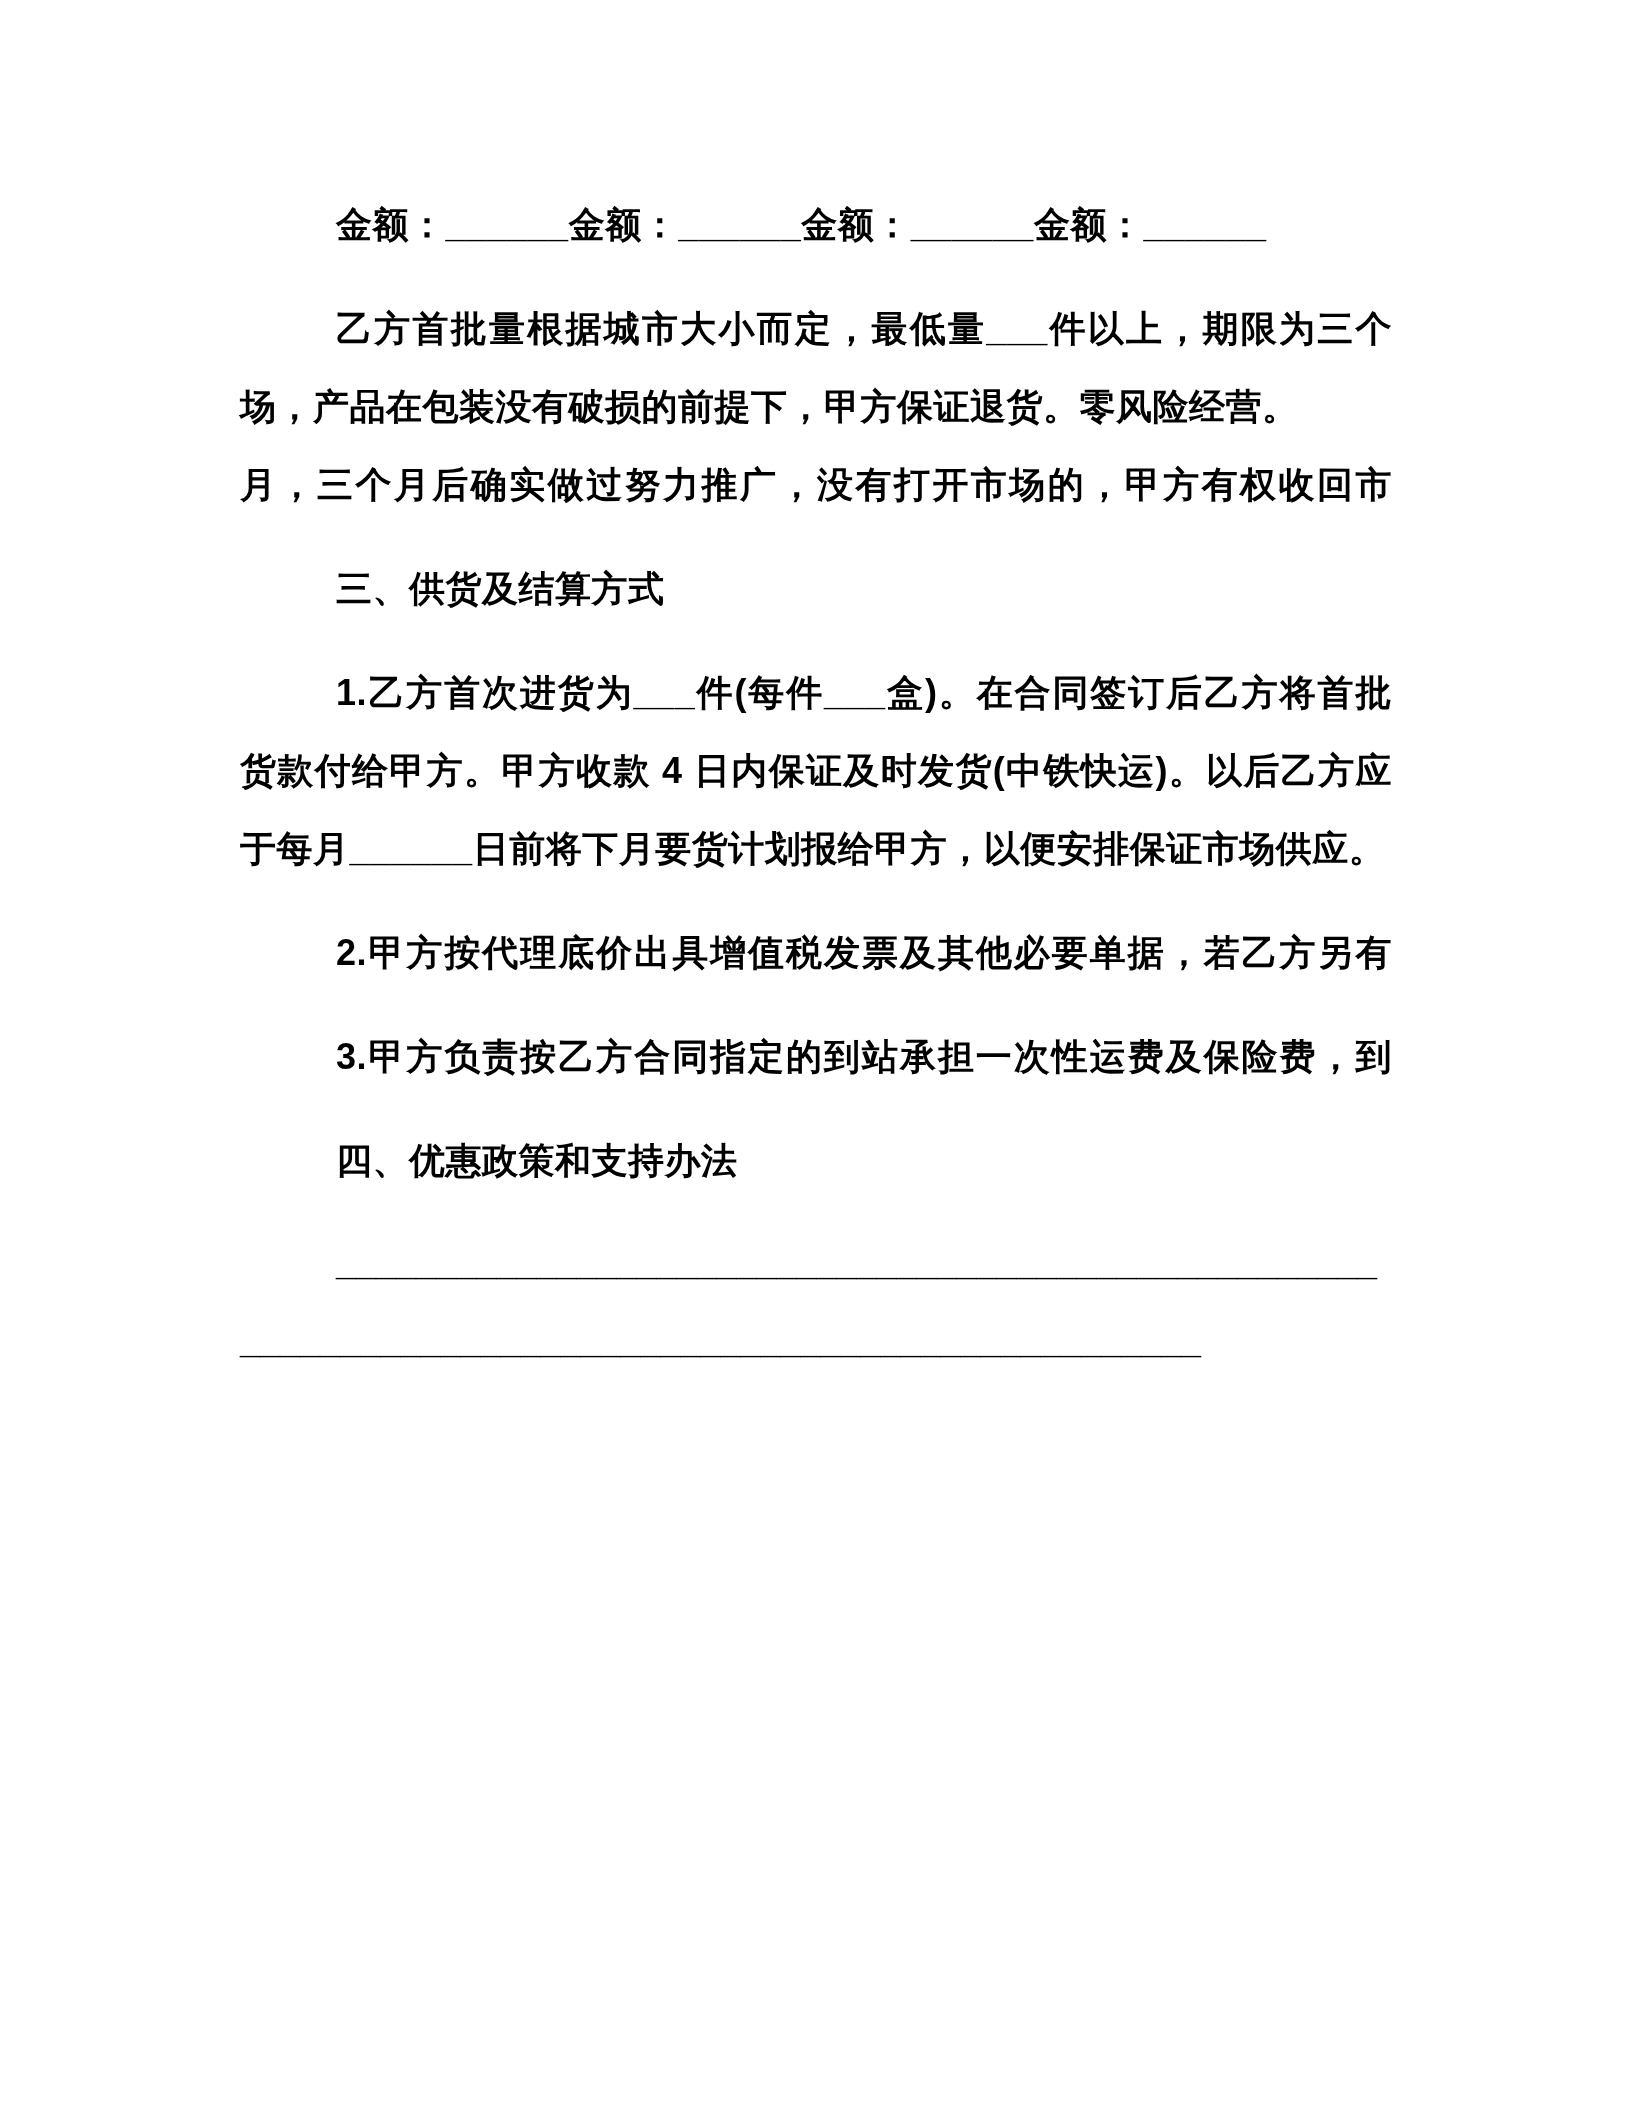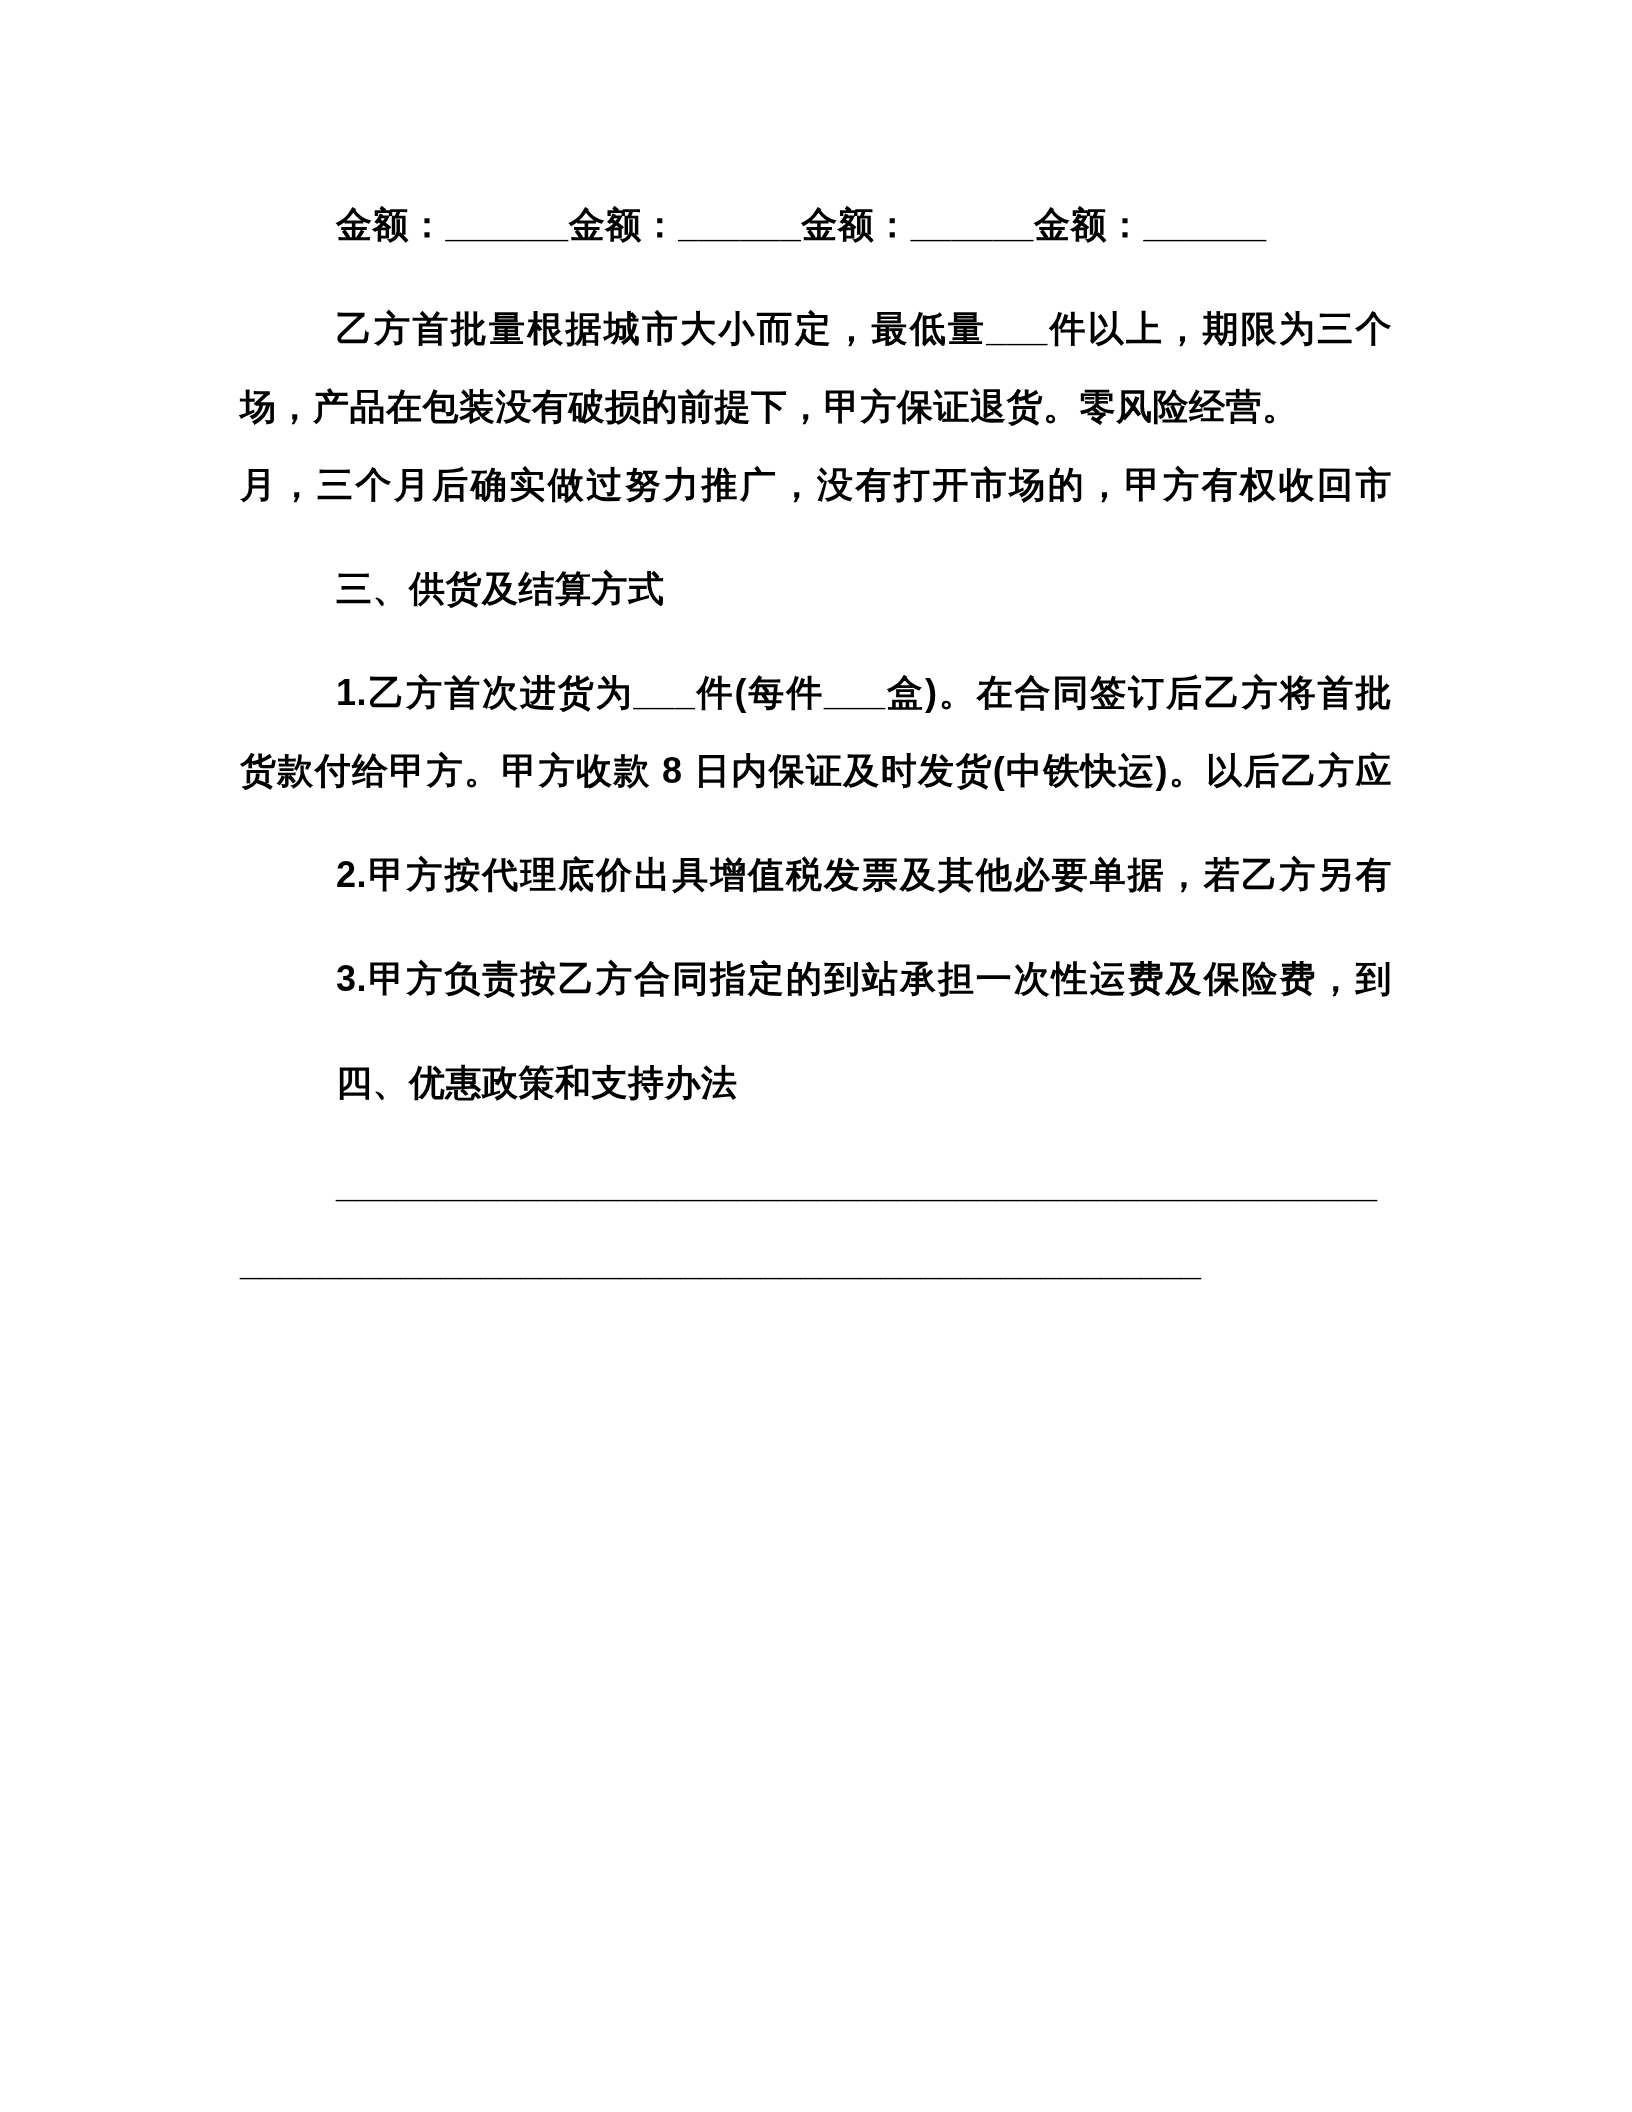--- a/index.html
+++ b/index.html
@@ -58,21 +58,22 @@
       <div class="line">场，产品在包装没有破损的前提下，甲方保证退货。零风险经营。</div>
       <div class="line fill">月，三个月后确实做过努力推广，没有打开市场的，甲方有权收回市</div>
     </div>
 
     <div class="para">
       <div class="line indent">三、供货及结算方式</div>
     </div>
 
     <div class="para">
       <div class="line indent fill">1.乙方首次进货为___件(每件___盒)。在合同签订后乙方将首批</div>
-      <div class="line fill">货款付给甲方。甲方收款 8 日内保证及时发货(中铁快运)。以后乙方应</div>
+      <div class="line fill">货款付给甲方。甲方收款 4 日内保证及时发货(中铁快运)。以后乙方应</div>
+      <div class="line">于每月______日前将下月要货计划报给甲方，以便安排保证市场供应。</div>
     </div>
 
     <div class="para">
       <div class="line indent fill">2.甲方按代理底价出具增值税发票及其他必要单据，若乙方另有</div>
     </div>
 
     <div class="para">
       <div class="line indent fill">3.甲方负责按乙方合同指定的到站承担一次性运费及保险费，到</div>
     </div>
 

